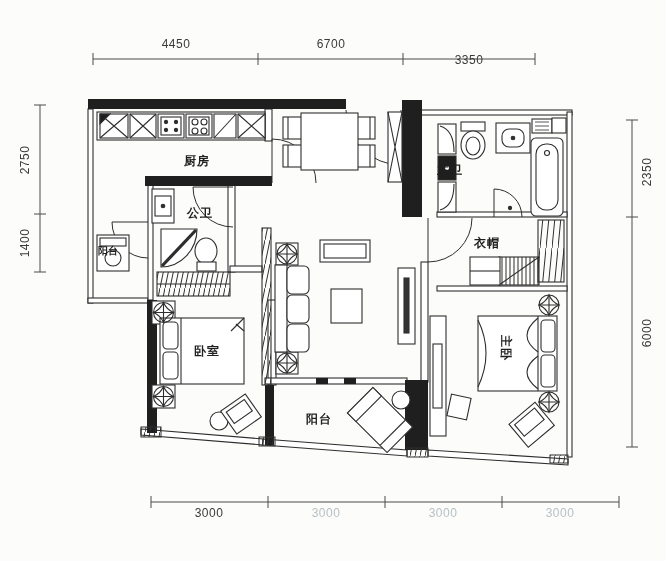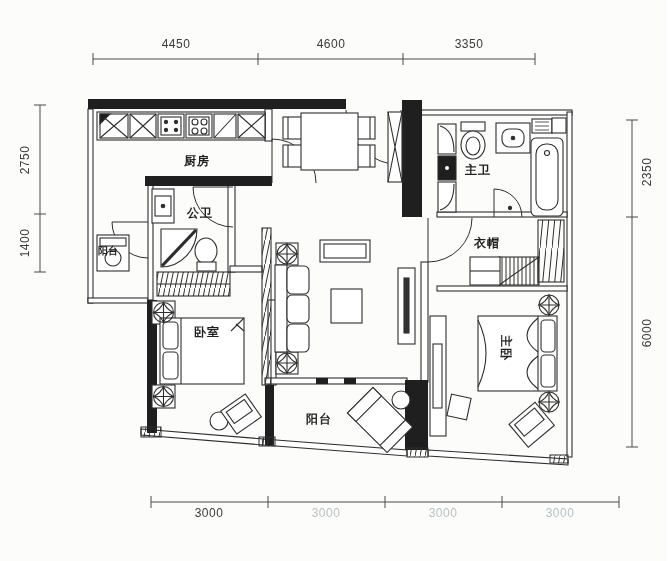--- a/index.html
+++ b/index.html
@@ -253,36 +253,36 @@
 
   <g stroke="#4a4a4a" stroke-width="1" fill="none">
     <path d="M93,59 H535 M93,53 V65 M258,53 V65 M403,53 V65 M535,53 V65"></path>
     <path d="M40,105 V272 M34,105 H46 M34,214 H46 M34,272 H46"></path>
     <path d="M632,120 V447 M626,120 H638 M626,217 H638 M626,447 H638"></path>
     <path d="M151,502 H619 M151,496 V508 M268,496 V508 M385,496 V508 M502,496 V508 M619,496 V508"></path>
   </g>
 </svg>
 
 <span class="dim" style="left:176px;top:44px">4450</span>
-<span class="dim" style="left:331px;top:44px">4600</span>
-<span class="dim" style="left:469px;top:44px">3350</span>
+<span class="dim" style="left:331px;top:44px">6700</span>
+<span class="dim" style="left:469px;top:60px">3350</span>
 
 <span class="dim v" style="left:25px;top:160px">2750</span>
 <span class="dim v" style="left:25px;top:243px">1400</span>
 
 <span class="dim v" style="left:647px;top:172px">2350</span>
 <span class="dim v" style="left:647px;top:333px">6000</span>
 
 <span class="dim" style="left:209px;top:513px">3000</span>
 <span class="dim faint" style="left:326px;top:513px">3000</span>
 <span class="dim faint" style="left:443px;top:513px">3000</span>
 <span class="dim faint" style="left:560px;top:513px">3000</span>
 
 <span class="lbl" style="left:197px;top:161px">厨房</span>
 <span class="lbl" style="left:200px;top:213px">公卫</span>
 <span class="lbl small" style="left:108px;top:251px">阳台</span>
-<span class="lbl" style="left:207px;top:332px">卧室</span>
+<span class="lbl" style="left:207px;top:351px">卧室</span>
 <span class="lbl" style="left:319px;top:419px">阳台</span>
-<span class="lbl" style="left:478px;top:170px">主卫</span>
+<span class="lbl" style="left:450px;top:170px">主卫</span>
 <span class="lbl" style="left:487px;top:243px">衣帽</span>
 <span class="lbl v" style="left:506px;top:348px">主卧</span>
 
 </div>
 
 </body></html>

